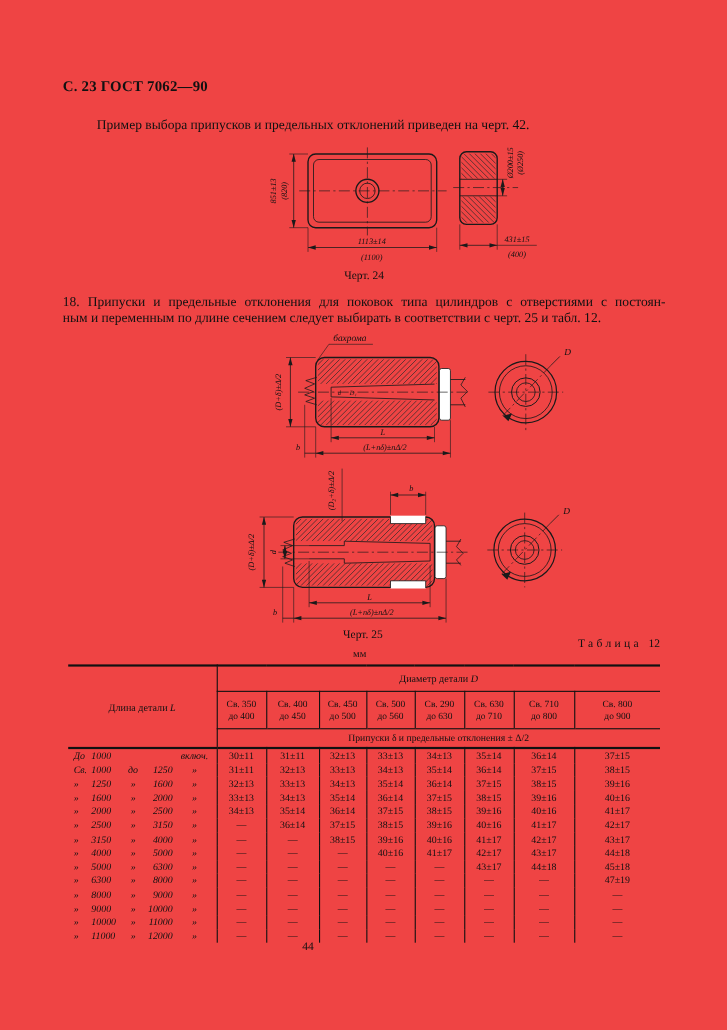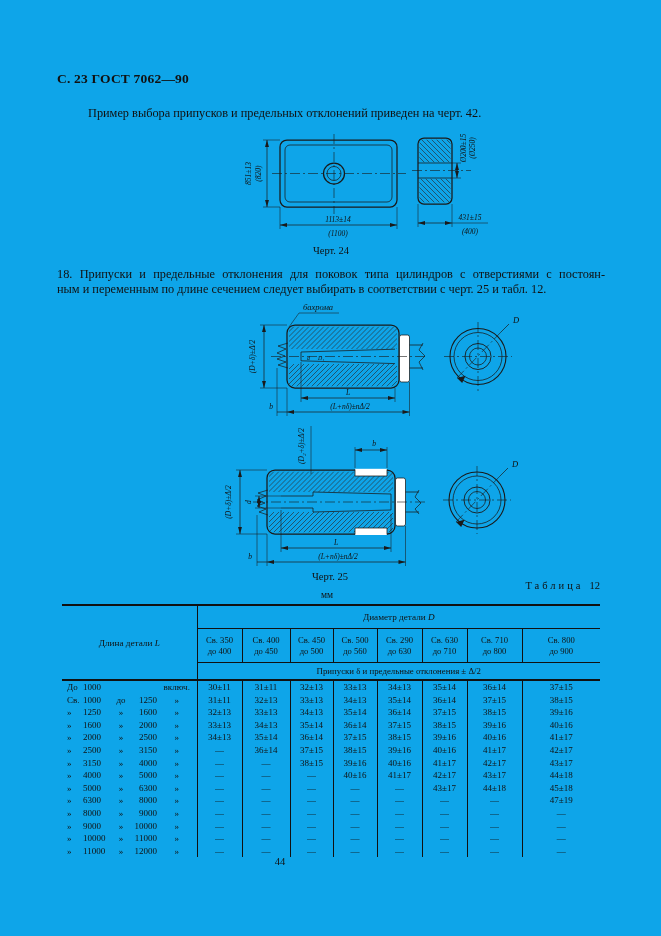--- a/index.html
+++ b/index.html
@@ -1,16 +1,16 @@
 <!DOCTYPE html>
 <html><head>
 <meta charset="utf-8">
 <style>
   html,body{margin:0;padding:0;background:#e8e8e8;}
-  .page{position:relative;width:661px;height:936px;background:#0ea5e9;overflow:hidden;
+  .page{position:relative;width:661px;height:936px;background:#ef4444;overflow:hidden;
         font-family:"Liberation Serif","DejaVu Serif",serif;color:#111;}
   .abs{position:absolute;}
   .hdr{font-weight:bold;font-size:13.5px;letter-spacing:0.2px;}
   .para{font-size:12.3px;line-height:14.5px;}
   .j1{text-align:justify;text-align-last:justify;}
   .tbl-label{font-size:10.5px;}
   .tbl-label .w{letter-spacing:3px;}
   .tbl-label .n{margin-left:6px;}
   .unit{font-size:9.5px;}
   .pageno{font-size:10.5px;width:560px;text-align:center;}
@@ -34,21 +34,21 @@
            border-collapse:collapse;border-top:2.4px solid #111;}
   .gt td{padding:0;text-align:center;vertical-align:middle;}
   .len-head{border-right:1px solid #111;border-bottom:2px solid #111;font-size:9.2px;}
   .len-head .var, .dia-head .var{font-style:italic;}
   .dia-head{border-bottom:1px solid #111;height:22px;font-size:9.2px;}
   .range{border-left:1px solid #111;border-bottom:1px solid #111;height:33px;
          font-size:8.6px;line-height:11px;}
   .allow-head{border-bottom:2px solid #111;height:16px;font-size:8.8px;}
   .gt tbody td{height:12.6px;font-size:9px;line-height:12.6px;}
   .gt tbody td.val{border-left:1px solid #111;}
-  .len-cell{text-align:left;}
+  .len-cell{text-align:left;font-style:italic;}
   .lrow{display:grid;grid-template-columns:16px 30px 16px 28px 1fr;padding-left:5px;}
   .lrow .s0{text-align:left;}
   .lrow .s1{text-align:left;}
   .lrow .s2{text-align:center;}
   .lrow .s3{text-align:right;}
   .lrow .s4{text-align:center;}
 </style>
 </head>
 <body>
 

